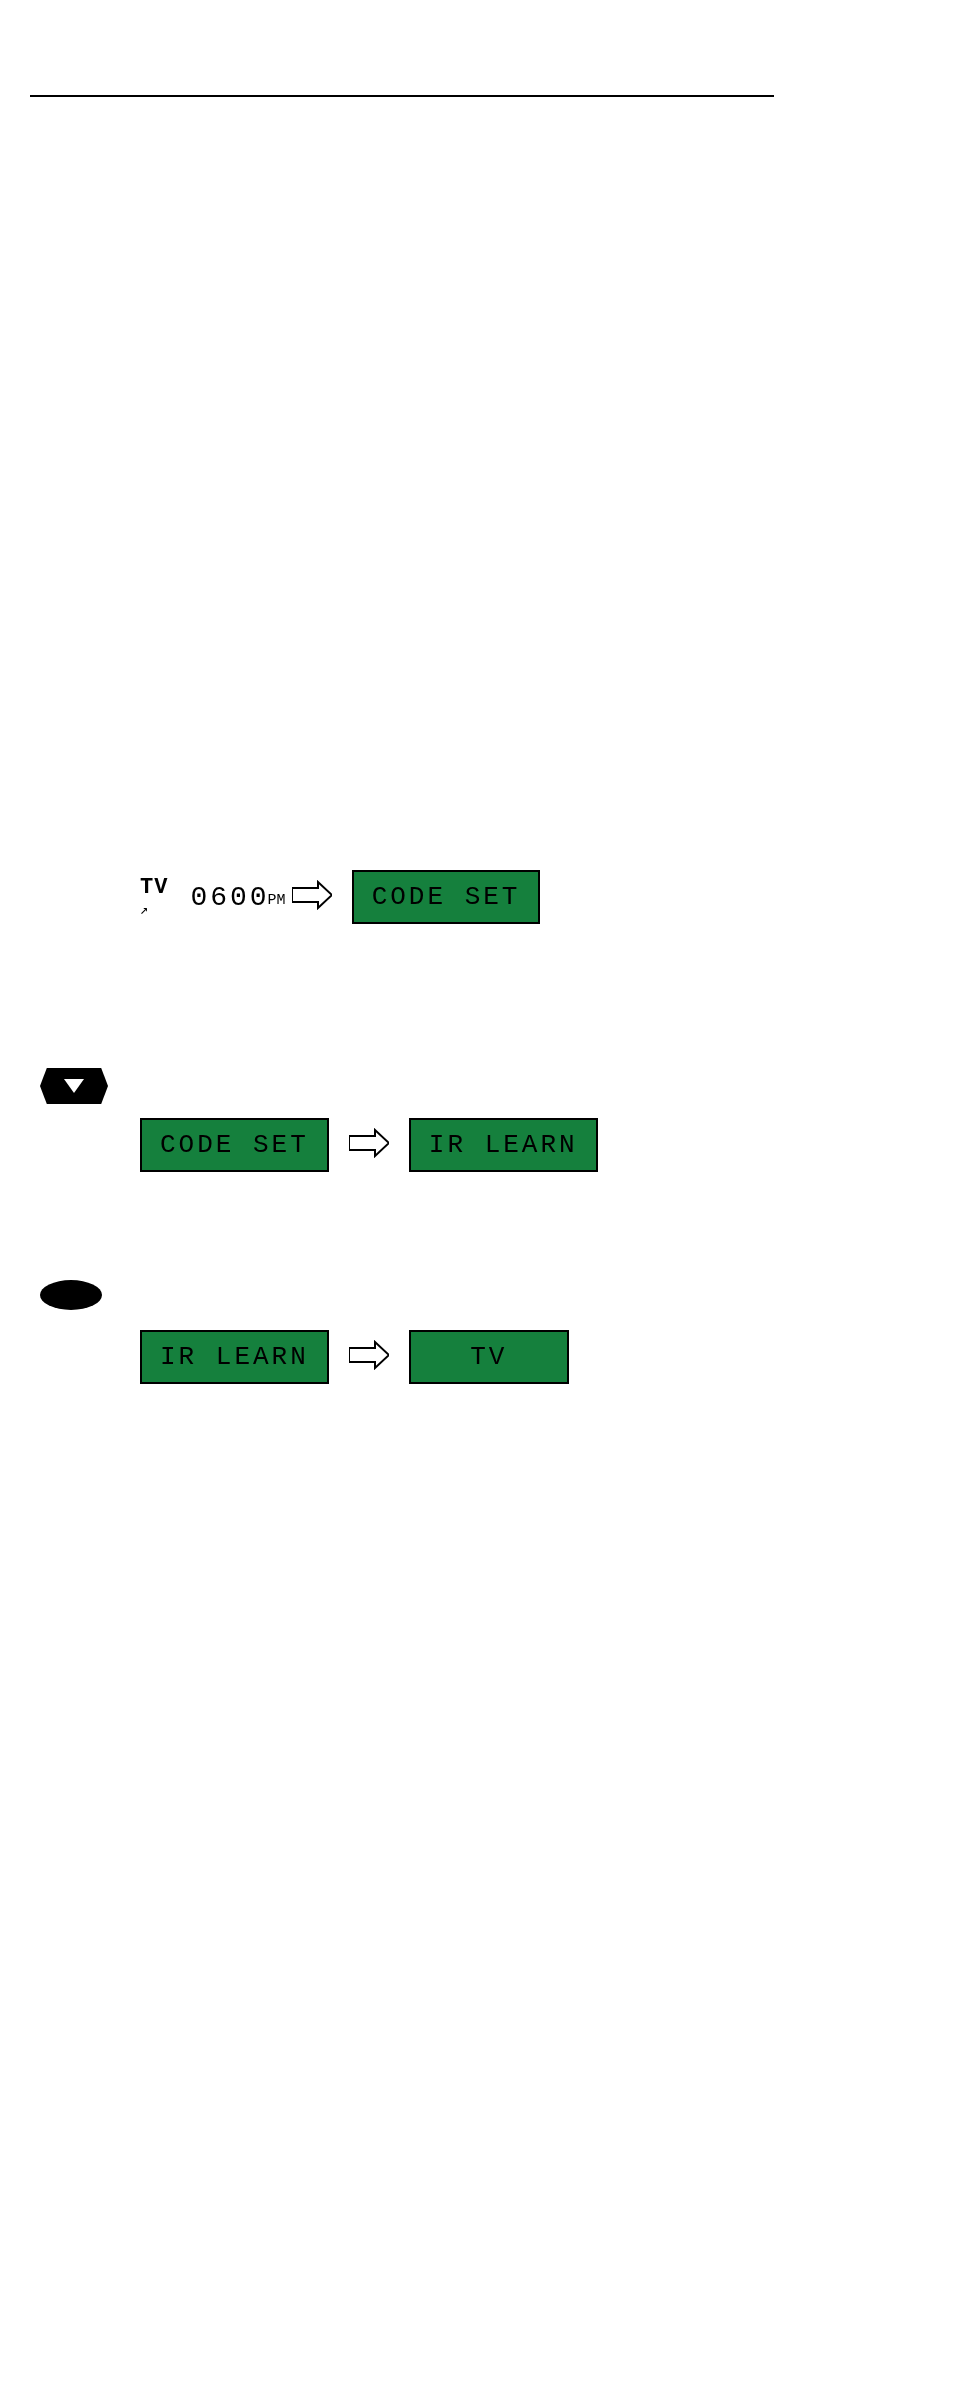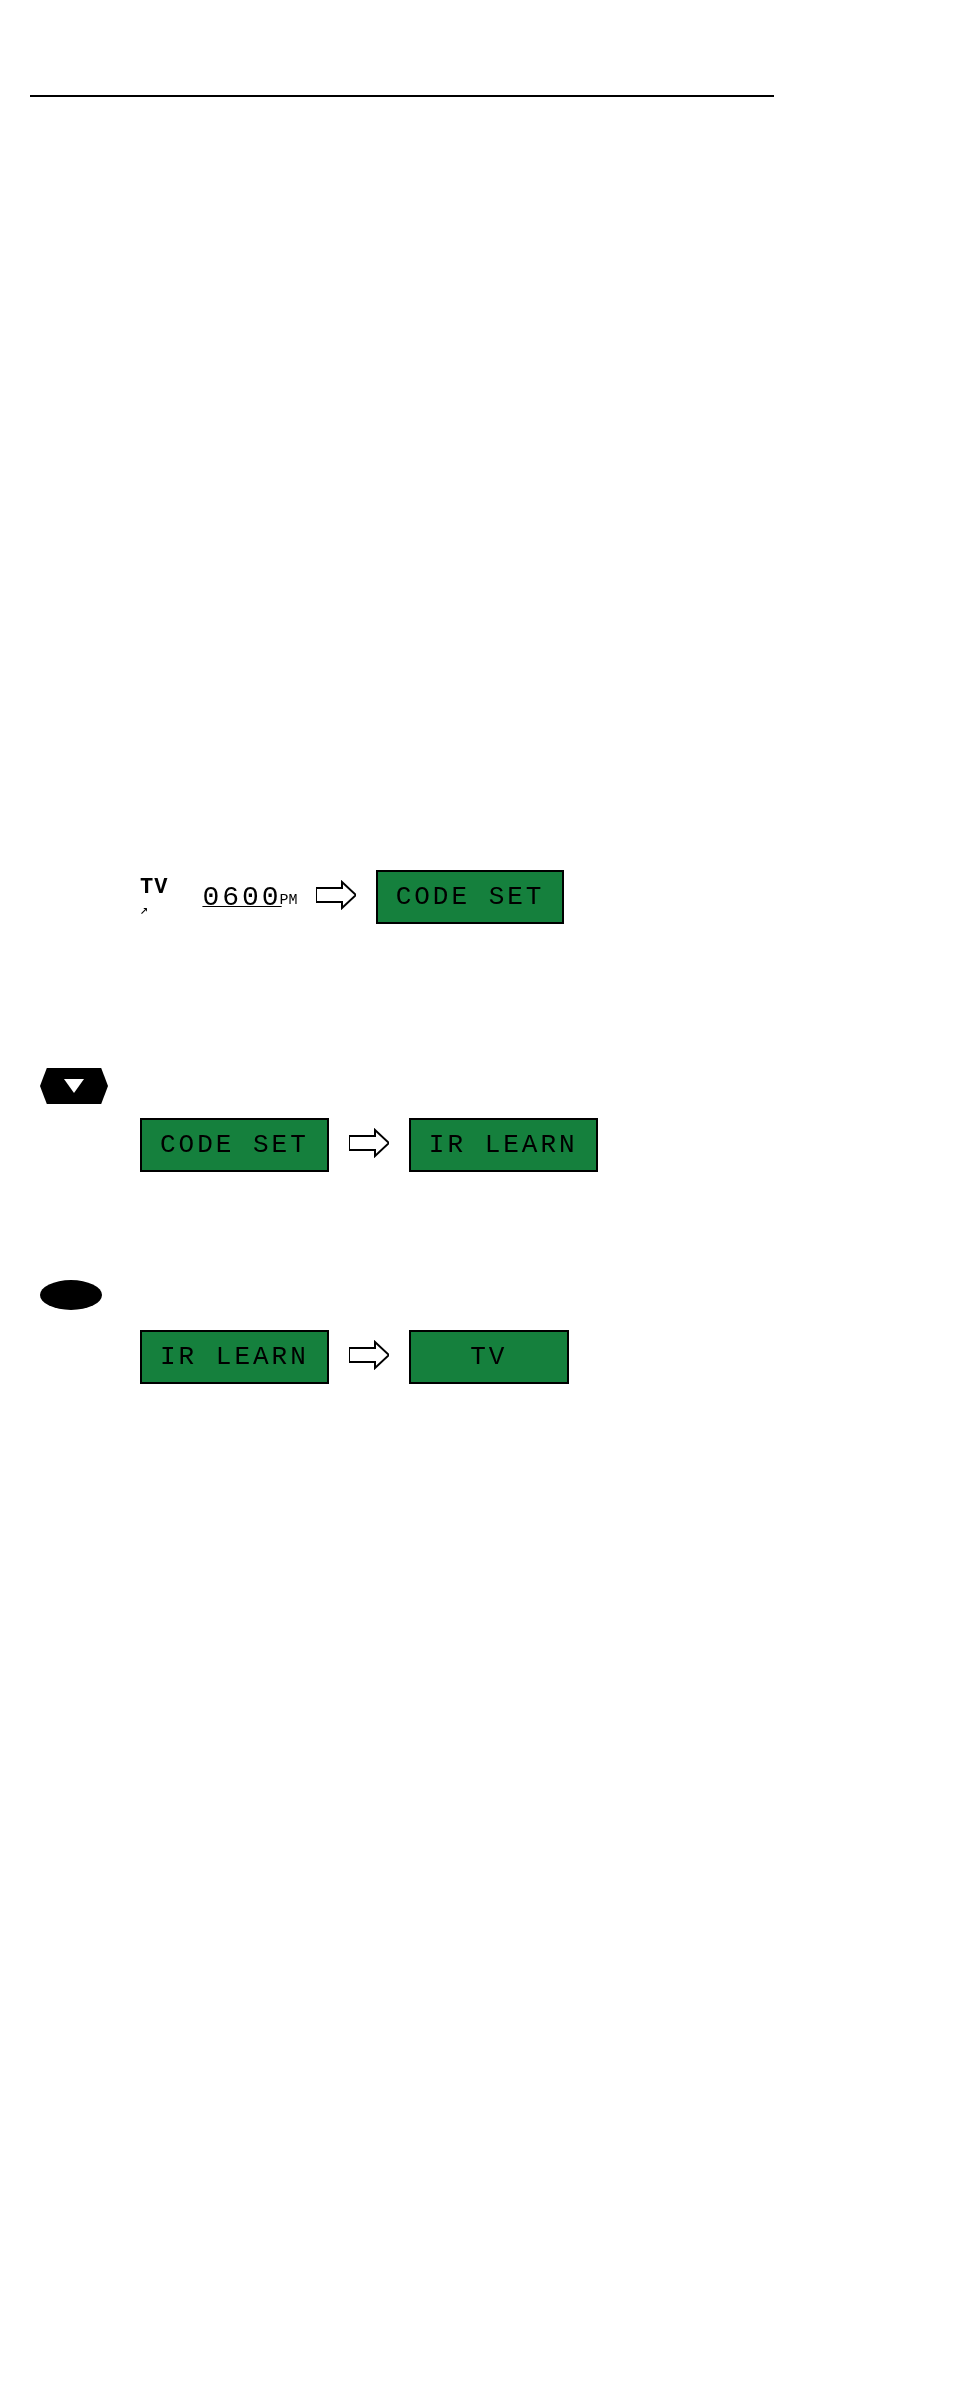--- a/index.html
+++ b/index.html
@@ -159,21 +159,21 @@
 
 <div class="page-container">
 
   <div class="top-line"></div>
 
   <div class="section-1">
     <div class="tv-display">
       <span class="tv-label">TV</span>
       <span class="tv-sub">↗</span>
     </div>
-    <div style="position:relative; margin: 0 14px; text-decoration: underline;">
+    <div style="position:relative; margin: 0 2px;">
       <span class="time-display">0600</span>
       <span class="time-pm">PM</span>
     </div>
     <div>
       <svg class="arrow-svg" viewBox="0 0 40 30" xmlns="http://www.w3.org/2000/svg">
         <polygon points="0,8 26,8 26,2 40,15 26,28 26,22 0,22" fill="none" stroke="#000" stroke-width="2"></polygon>
       </svg>
     </div>
     <div class="lcd-box">CODE SET</div>
   </div>

